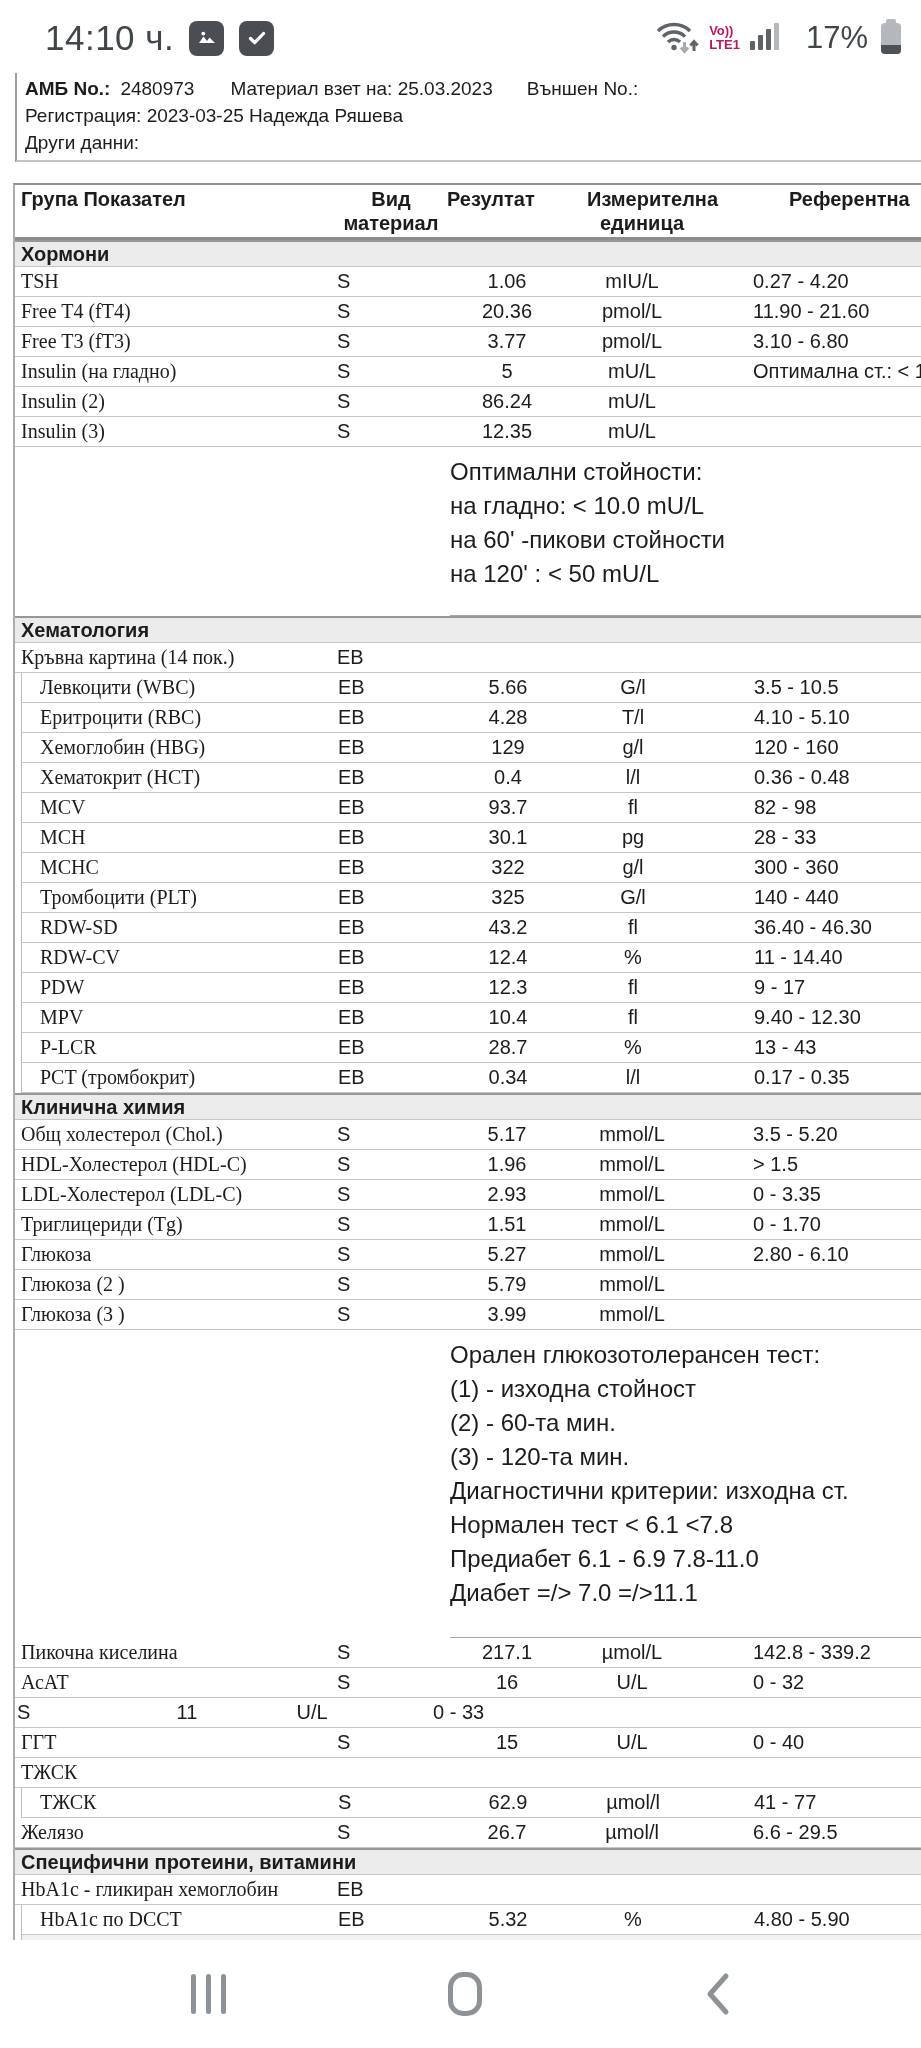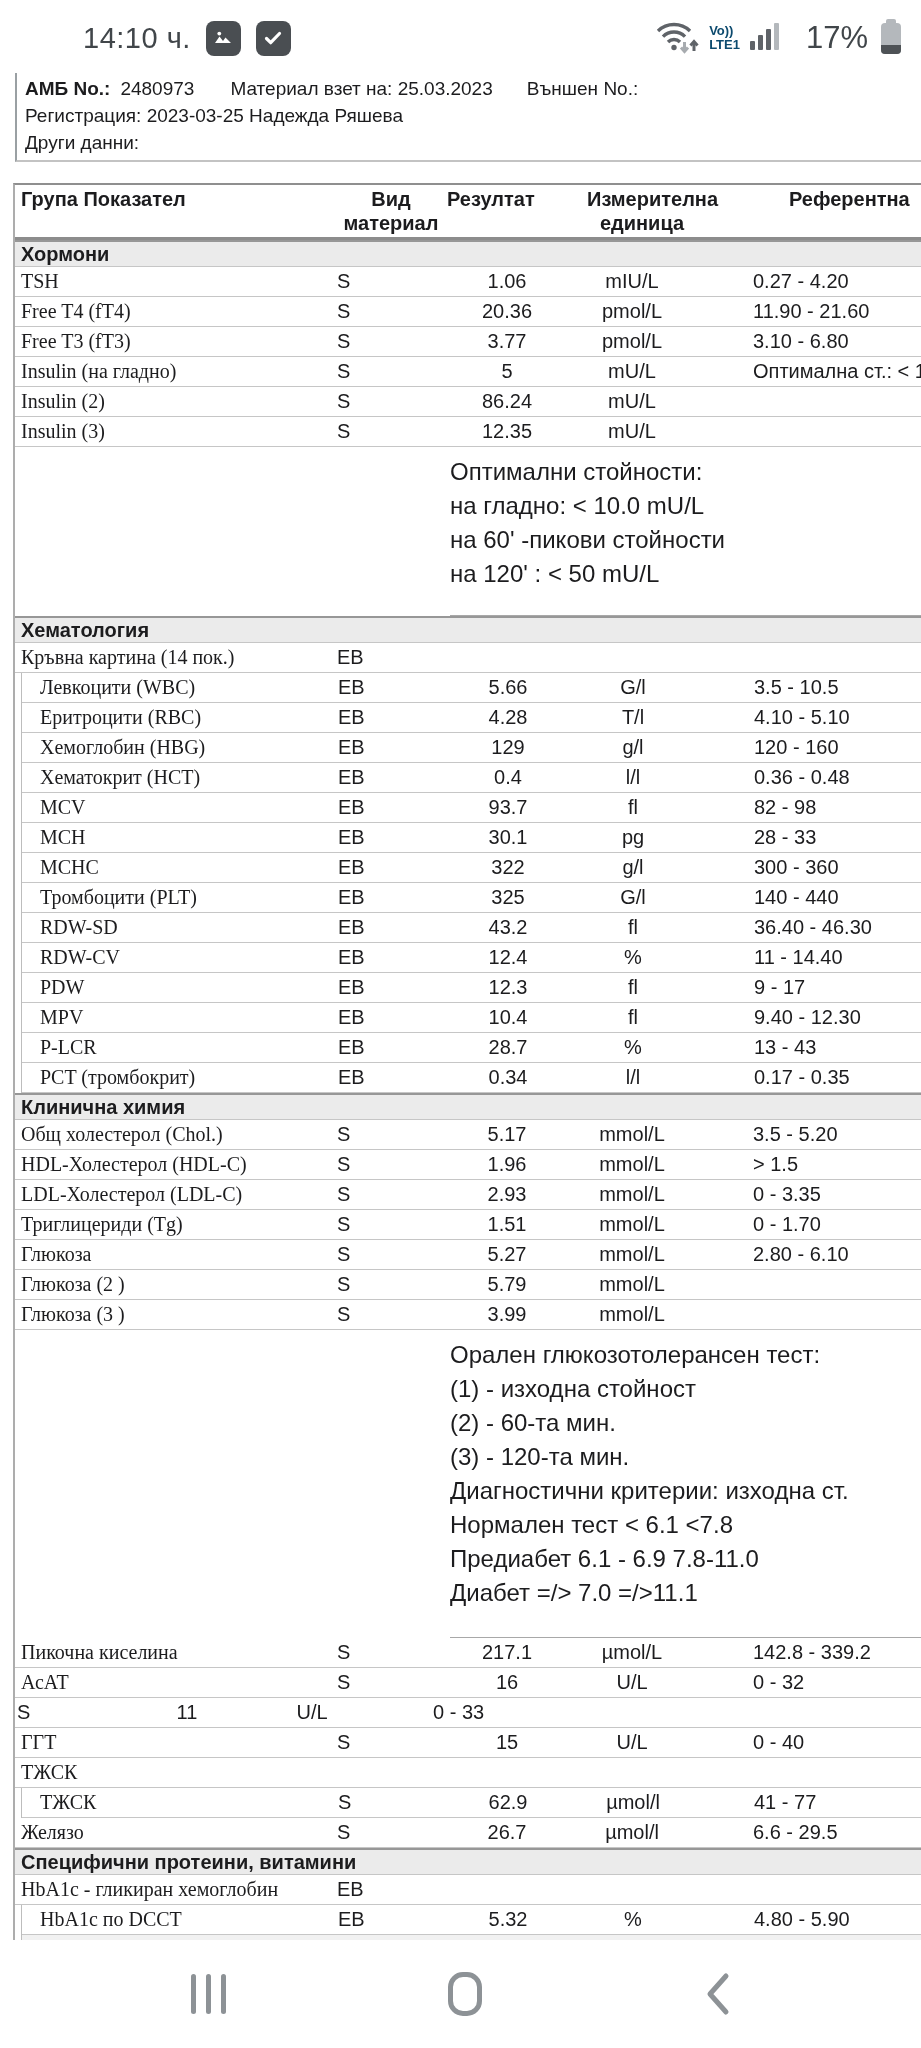--- a/index.html
+++ b/index.html
@@ -4,25 +4,25 @@
 <style>
   html,body{margin:0;padding:0;}
   body{
     width:921px;height:2048px;background:#ffffff;overflow:hidden;position:relative;
     font-family:"Liberation Sans",sans-serif;color:#1c1c1e;
   }
   
   .status-bar{height:70px;display:flex;align-items:center;justify-content:space-between;
     padding:6px 20px 0 45px;box-sizing:border-box;}
   .sb-left{display:flex;align-items:center;gap:15px;}
-  .sb-time{font-size:29px;color:#41464a;letter-spacing:.5px;margin-left:38px;}
+  .sb-time{font-size:35px;color:#41464a;letter-spacing:.5px;}
   .sb-app-icon{width:35px;height:35px;background:#4a4e52;border-radius:8px;
     display:flex;align-items:center;justify-content:center;}
   .sb-right{display:flex;align-items:center;gap:9px;}
-  .net-label{font-size:13px;font-weight:700;color:#0c4a6e;line-height:14px;}
+  .net-label{font-size:13px;font-weight:700;color:#be185d;line-height:14px;}
   .sb-pct{font-size:31px;color:#41464a;margin-left:14px;}
   .battery{width:20px;height:31px;background:#b4b8bc;border-radius:4px;position:relative;margin-left:4px;}
   .battery::before{content:"";position:absolute;top:-4px;left:5px;width:10px;height:4px;
     background:#b4b8bc;border-radius:2px 2px 0 0;}
   .battery-fill{position:absolute;bottom:0;left:0;right:0;height:9px;background:#4e5256;
     border-radius:0 0 4px 4px;}
   
   .doc-viewport{height:1870px;overflow:hidden;position:relative;}
   .doc-header{margin:3px 0 0 15px;border-left:2px solid #9aa0a3;border-bottom:2px solid #c3c3c3;
     padding:2px 0 4px 8px;font-size:19px;line-height:27px;white-space:nowrap;}

